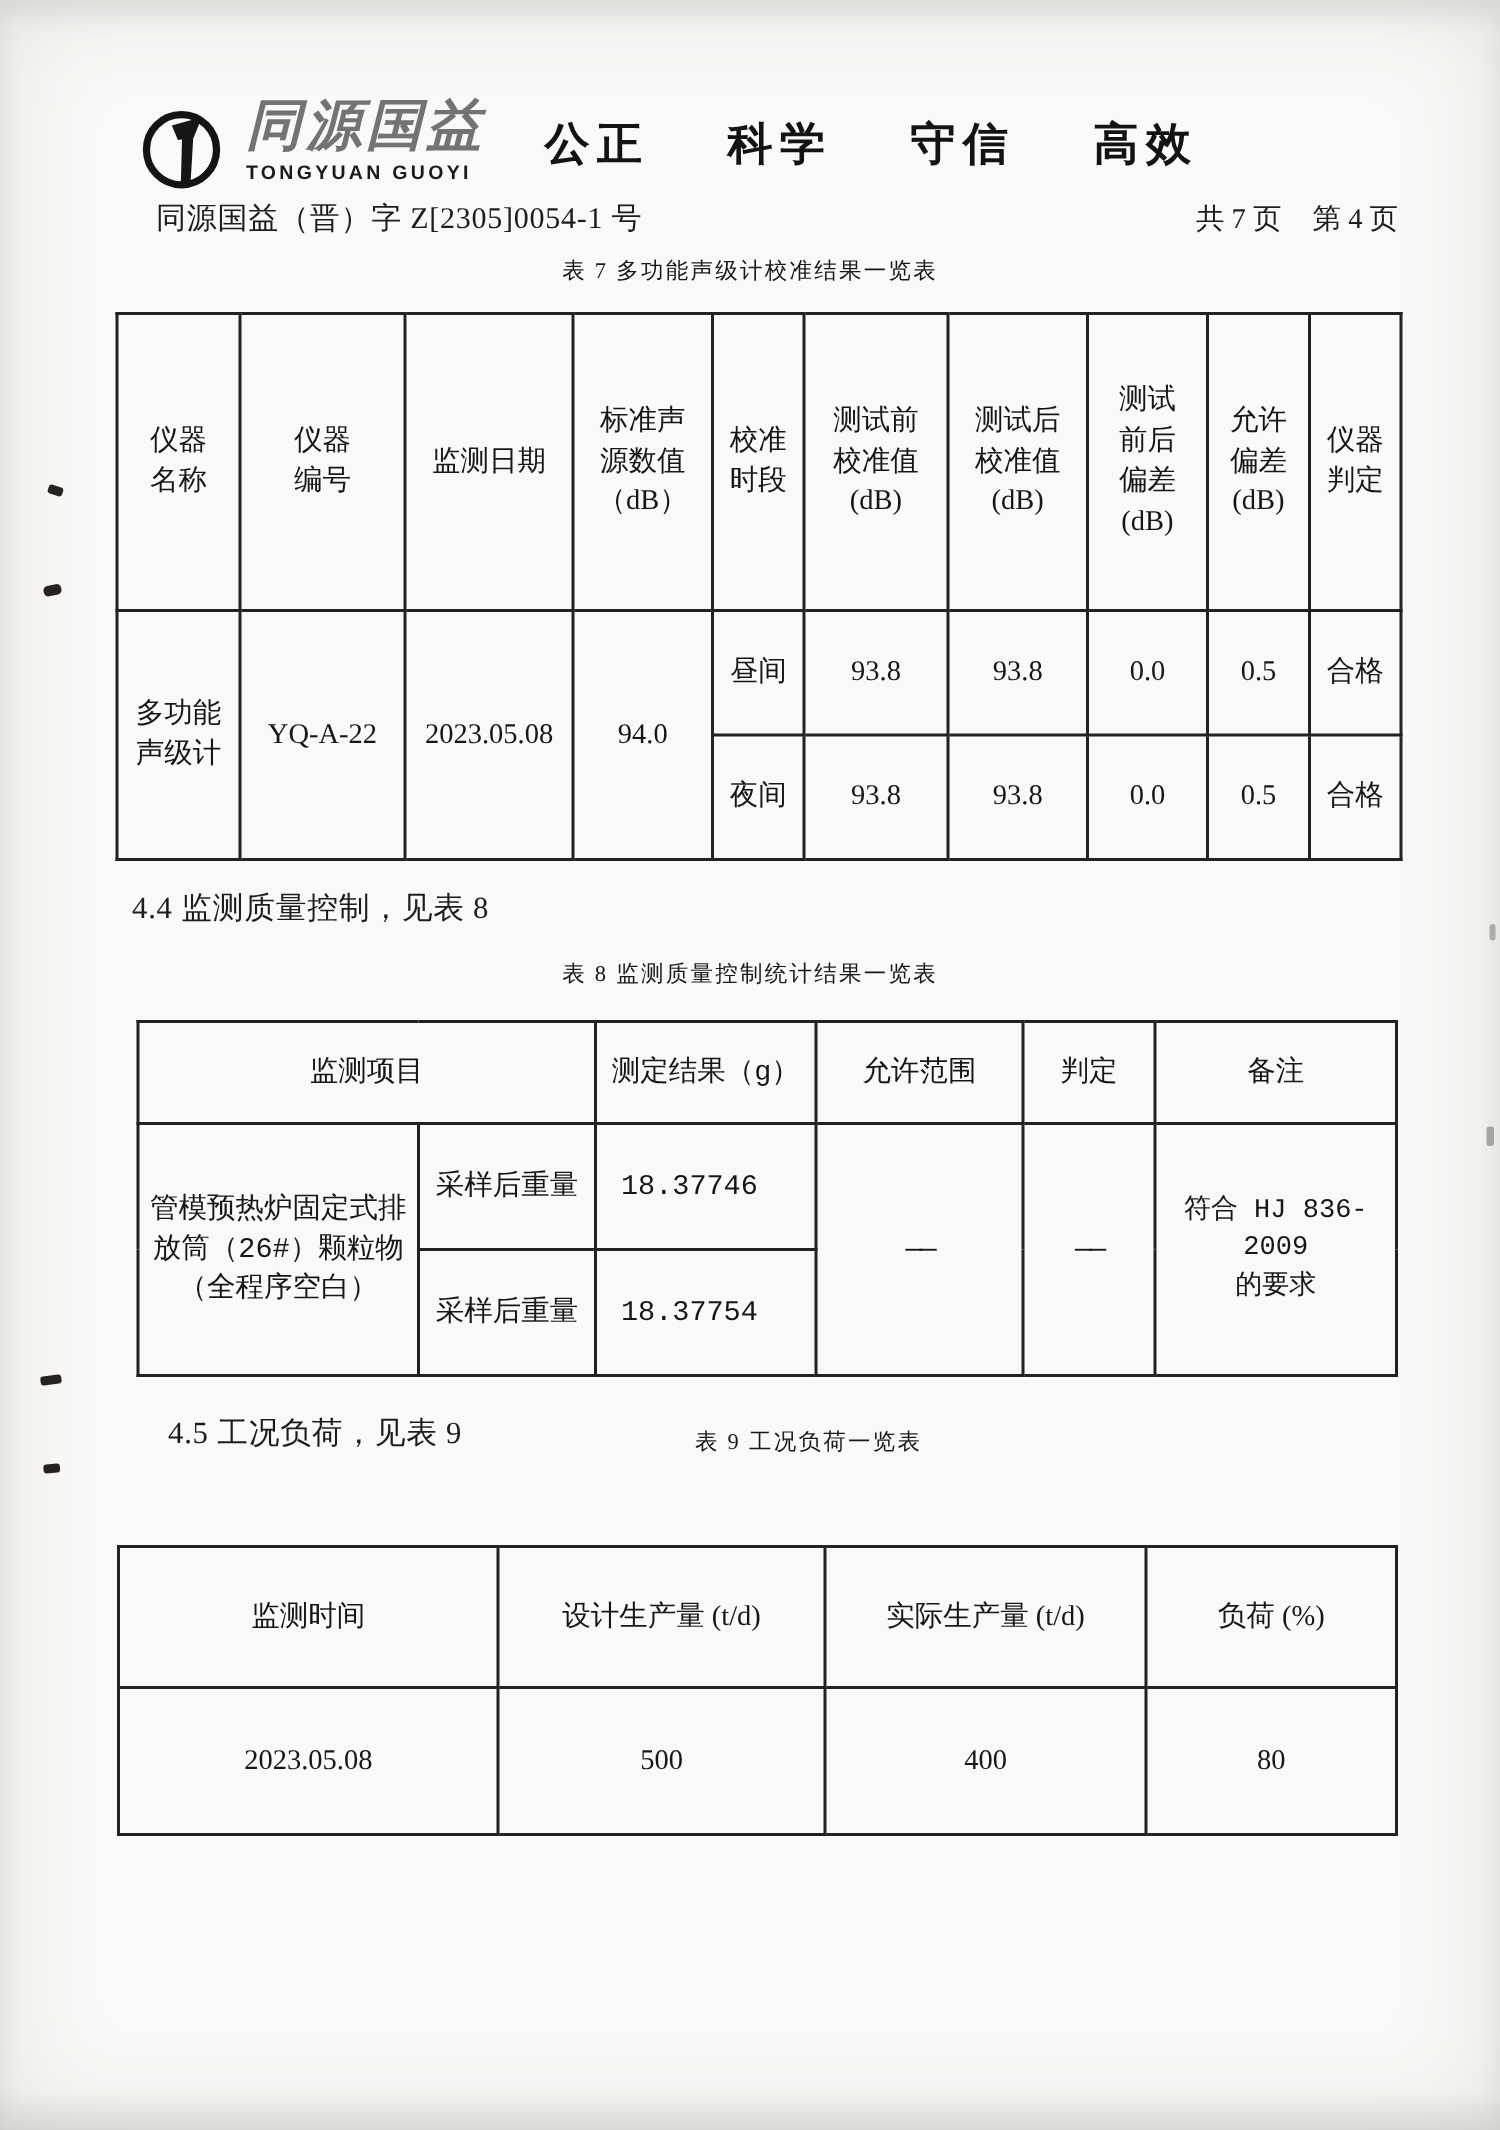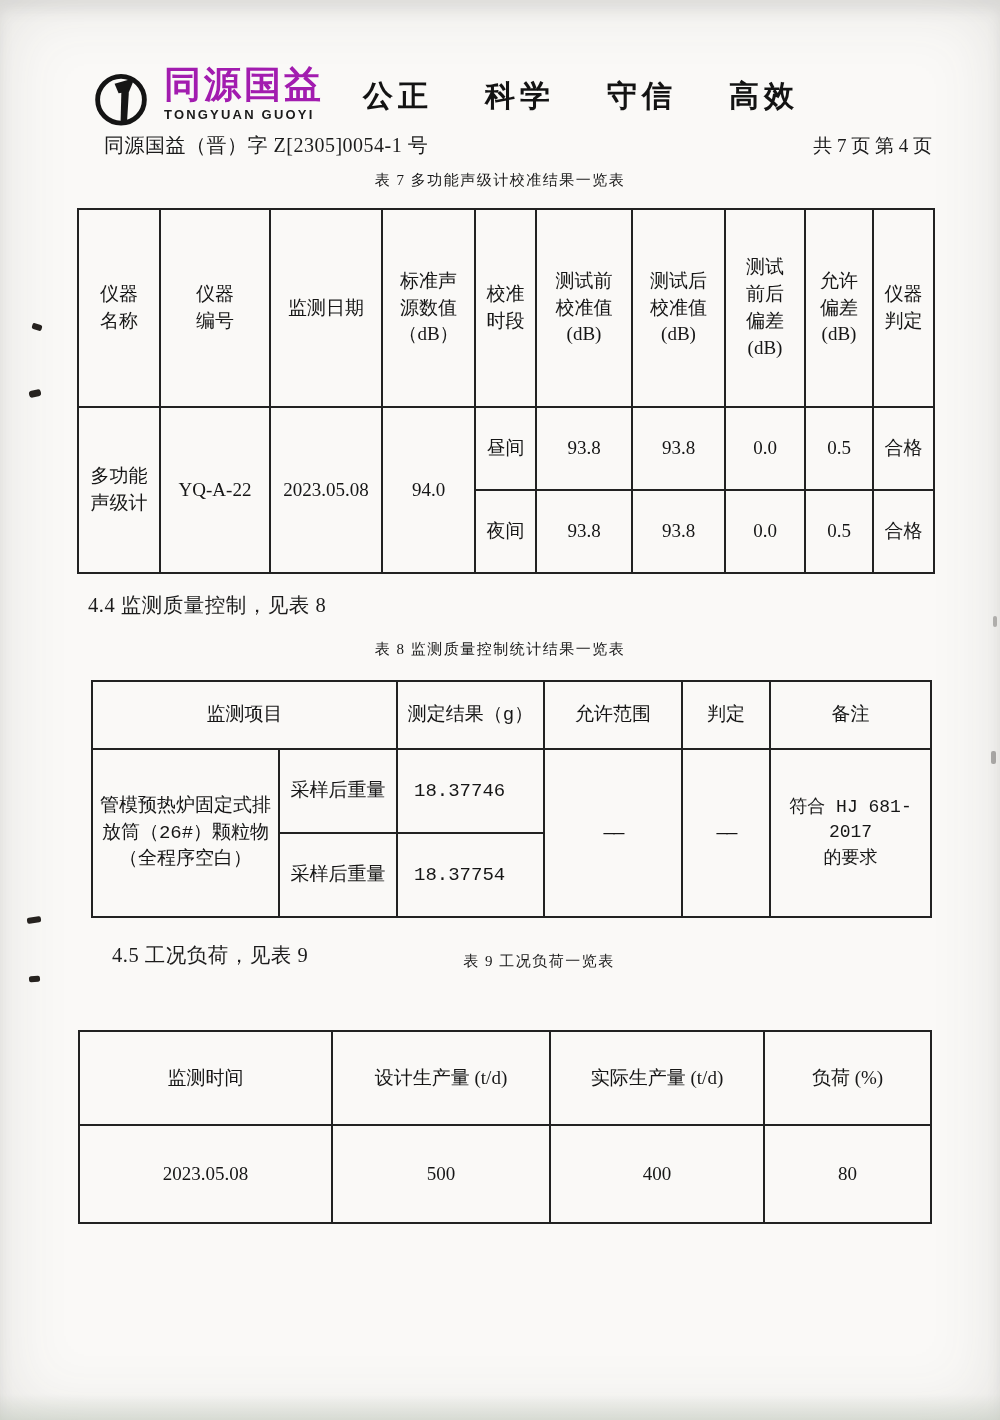--- a/index.html
+++ b/index.html
@@ -18,31 +18,31 @@
   }
   .page::after {
     content:''; position:absolute; left:0; right:0; bottom:0; height:26px; pointer-events:none;
     background:linear-gradient(180deg, rgba(195,203,190,0) 0%, rgba(186,196,182,0.45) 100%);
   }
 
   
   .logo-wrap { position:absolute; left:92px; top:66px; display:flex; align-items:flex-start; }
   .emblem { width:58px; height:58px; margin-top:4px; }
   .logo-texts { margin-left:14px; }
-  .logo-cn { font-size:37px; font-weight:bold; letter-spacing:3px; line-height:1.0; color:#a21caf; }
+  .logo-cn { font-size:37px; font-weight:bold; letter-spacing:3px; line-height:1.0; color:#737373;font-style:italic; }
   .logo-en { font-size:13px; font-weight:bold; letter-spacing:2.2px; margin-top:4px; color:#1a1a1a;
              font-family:"Liberation Sans","DejaVu Sans",sans-serif; }
   .slogans { position:absolute; left:363px; top:76px; width:436px;
              display:flex; justify-content:space-between;
              font-size:30px; font-weight:bold; letter-spacing:5px; color:#131313; }
   .doc-line { position:absolute; left:104px; top:132px; width:828px;
               display:flex; justify-content:space-between; align-items:baseline; }
   .doc-number { font-size:20px; font-weight:normal; letter-spacing:0.5px; }
   .page-info { font-size:19px; }
-  .page-info span { margin-left:0; }
+  .page-info span { margin-left:16px; }
 
   
   .tbl-title { position:absolute; left:0; width:1000px; text-align:center;
                font-size:15px; letter-spacing:1.5px; color:#181818; }
   .t7-title { top:171px; }
   .t8-title { top:640px; }
   .t9-title { top:952px;padding-left:39px; }
   .section { position:absolute; left:88px; font-size:20.5px; letter-spacing:0.5px; }
   .s44 { top:591px; }
   .s45 { top:941px;margin-left:24px; }
@@ -188,21 +188,21 @@
       <th>备注</th>
     </tr>
     <tr class="drow">
       <td rowspan="2">管模预热炉固定式排
 放筒（26#）颗粒物
 （全程序空白）</td>
       <td>采样后重量</td>
       <td class="val">18.37746</td>
       <td rowspan="2" class="dash">——</td>
       <td rowspan="2" class="dash">——</td>
-      <td rowspan="2" class="remark">符合 HJ 681-2017
+      <td rowspan="2" class="remark">符合 HJ 836-2009
 的要求</td>
     </tr>
     <tr class="drow">
       <td>采样后重量</td>
       <td class="val">18.37754</td>
     </tr>
   </tbody>
     </table>
 
   <div class="section s45">4.5 工况负荷，见表 9</div>

